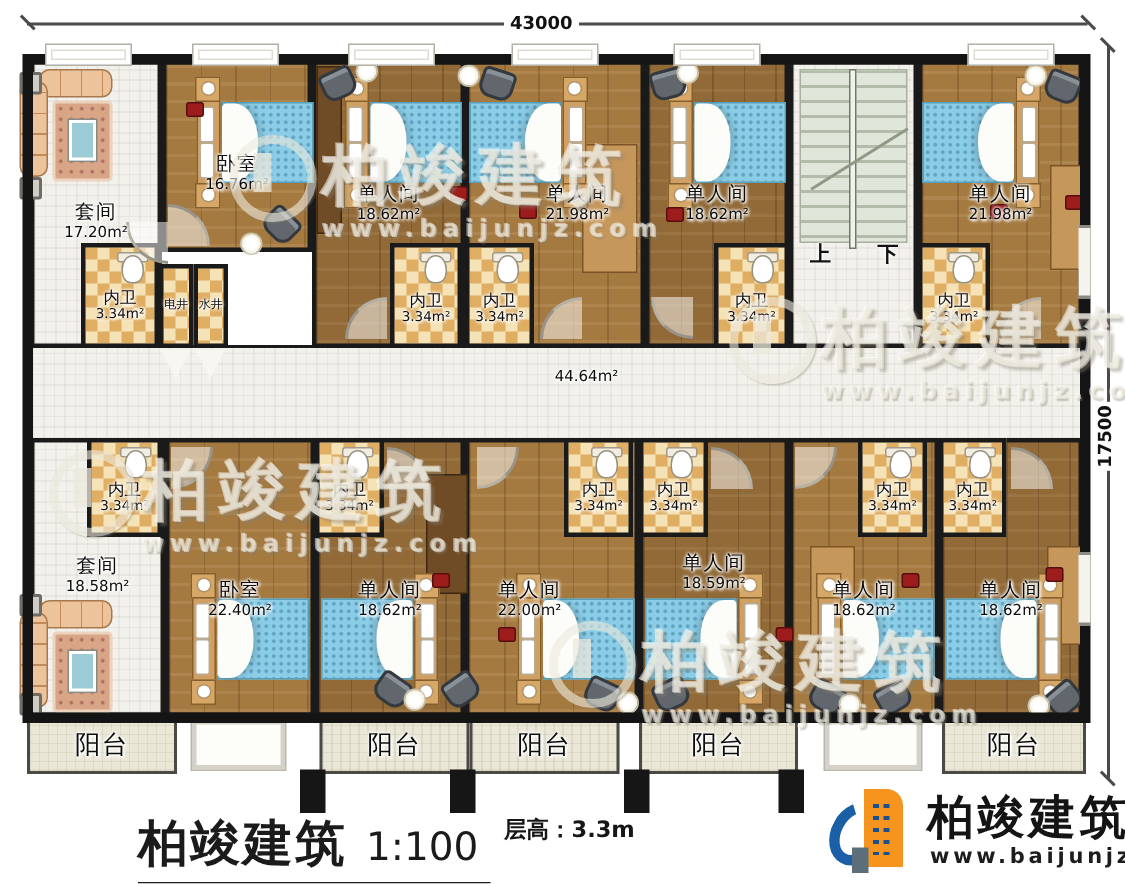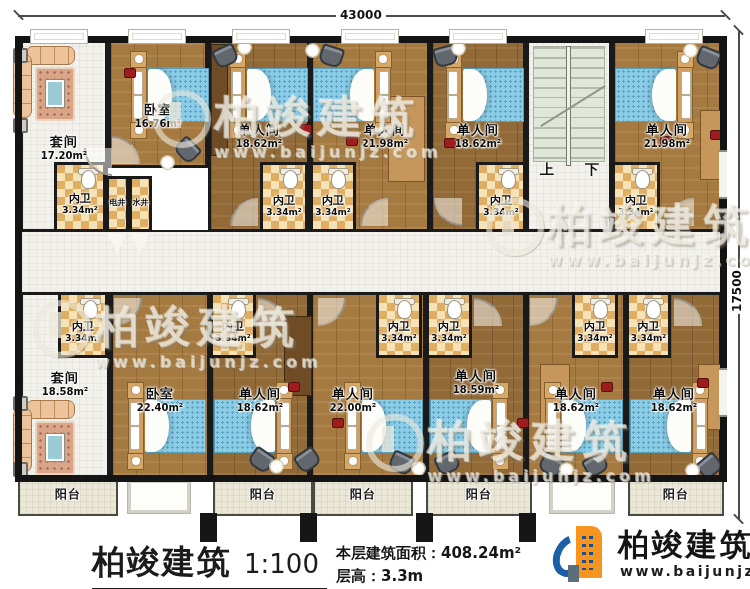--- a/index.html
+++ b/index.html
@@ -18,21 +18,21 @@
                      repeating-linear-gradient(90deg,rgba(120,112,95,.08) 0 1px,transparent 1px 7px);}
   .checker{background-color:#eccf96;
     background-image:repeating-conic-gradient(#f5e2b6 0% 25%, #dfae62 0% 50%);
     background-size:16px 16px;}
   .sage{background:#d6dfd2;}
   .bath::after{content:"";position:absolute;top:5px;right:7px;width:13px;height:17px;background:#fff;
     border:1px solid #98907f;border-radius:50% 50% 42% 42%;}
   .bath::before{content:"";position:absolute;top:3px;right:4px;width:19px;height:5px;background:#f1ede2;
     border:1px solid #a29a88;border-radius:2px;}
   
-  .rl{position:absolute;left:0;right:0;text-align:center;color:#0c0c0c;font-weight:700;line-height:1.12;
+  .rl{position:absolute;left:0;right:0;text-align:center;color:#0c0c0c;font-weight:400;line-height:1.12;
       text-shadow:0 0 2px #fff,0 0 2px #fff,0 0 3px #fff,1px 1px 2px #fff;z-index:6;pointer-events:none;}
   .rl .rn{display:block;font-size:13px;letter-spacing:1px;}
   .rl .ra{display:block;font-size:10px;}
   .rl.sm .rn{font-size:11px;letter-spacing:0;}
   .rl.sm .ra{font-size:9px;}
   .rl.xs .rn{font-size:8px;letter-spacing:0;}
   
   .outer{position:absolute;left:15px;top:36px;width:712px;height:446px;border:7px solid #141414;
          box-sizing:border-box;pointer-events:none;z-index:8;}
   .win{position:absolute;top:29px;height:15px;background:#fff;border:1px solid #b3b0a6;box-sizing:border-box;
@@ -41,21 +41,21 @@
         border-bottom:2px solid #8d8a80;z-index:9;}
   .pier{position:absolute;top:513px;width:17px;height:29px;background:#161616;z-index:4;}
   .dimline{position:absolute;background:#4a4a4a;z-index:2;}
   .tick{position:absolute;width:13px;height:2px;background:#4a4a4a;transform:rotate(45deg);z-index:3;}
   .dimtext{position:absolute;font-size:12px;font-weight:700;color:#111;background:#fff;padding:0 4px;z-index:4;}
   
   .bal{position:absolute;top:478px;height:38px;background-color:#eae7d7;border:2px solid #4a4a44;box-sizing:border-box;
     background-image:repeating-linear-gradient(0deg,rgba(110,105,85,.10) 0 1px,transparent 1px 6px),
                      repeating-linear-gradient(90deg,rgba(110,105,85,.10) 0 1px,transparent 1px 6px);z-index:3;}
   .bal .rl{top:8px;}
-  .bal .rl .rn{font-size:12px;}
+  .bal .rl .rn{font-size:17px;}
   .porch{position:absolute;top:480px;height:33px;background:#fdfdfa;border:3px solid #d4d2c8;
          outline:1px solid #b9b6ab;box-sizing:border-box;z-index:3;}
   .bedh{position:absolute;width:78px;height:56px;z-index:5;}
   .bedh .mat{position:absolute;left:0;top:1px;bottom:1px;right:17px;background-color:#8bcde6;
     background-image:radial-gradient(rgba(25,95,135,.38) 1px,transparent 1.4px);background-size:5px 5px;
     border:1px solid #58a0bc;}
   .bedh .blk{position:absolute;right:17px;top:2px;bottom:2px;width:24px;background:#fcfcf9;
     border-radius:65% 3px 3px 65% / 48% 3px 3px 48%;box-shadow:-3px 0 4px rgba(0,0,0,.15);}
   .bedh .hb{position:absolute;right:0;top:0;bottom:0;width:16px;background:#cf9f63;border:1px solid #85602f;box-sizing:border-box;}
   .bedh .hb::before,.bedh .hb::after{content:"";position:absolute;left:3px;width:8px;height:40%;background:#fff;
@@ -219,20 +219,21 @@
   </div>
   <div class="room checker bath" style="left:612px;top:162px;width:48px;height:70px">
     <div class="rl sm" style="top:30px">
         <span class="rn">内卫</span>
         <span class="ra">3.34m²</span>
       </div>
   </div>
 
   <div class="room white-floor" style="left:20px;top:230px;width:702px;height:64px;border-width:2px">
     <div class="rl" style="top:14px;left:40px">
+        <span class="ra">44.64m²</span>
       </div>
   </div>
 
   <div class="room white-floor" style="left:20px;top:292px;width:90px;height:186px">
     <div class="rl" style="top:76px">
         <span class="rn">套间</span>
         <span class="ra">18.58m²</span>
       </div>
   </div>
   <div class="room checker bath" style="left:58px;top:292px;width:50px;height:66px">
@@ -519,21 +520,20 @@
   <div class="wm" style="left:428px;top:412px">
     <div class="wm-ring"></div>
     <div class="wm-big">柏竣建筑</div>
     <div class="wm-url">www.baijunjz.com</div>
   </div>
 
   <div class="titlewrap">
     <span class="title-plan">柏竣建筑</span><span class="title-scale">1:100</span>
   </div>
   <div class="info">
-    <div><span>本层建筑面积：</span><span>408.24m²</span></div>
     <div><span>层高：</span><span>3.3m</span></div>
   </div>
   <div class="logo">
     <div class="logo-icon">
       <div class="li-swoosh"></div>
       <div class="li-bldg"></div>
       <div class="li-base"></div>
     </div>
     <div class="logo-name">柏竣建筑</div>
     <div class="logo-url">www.baijunjz.com</div>

